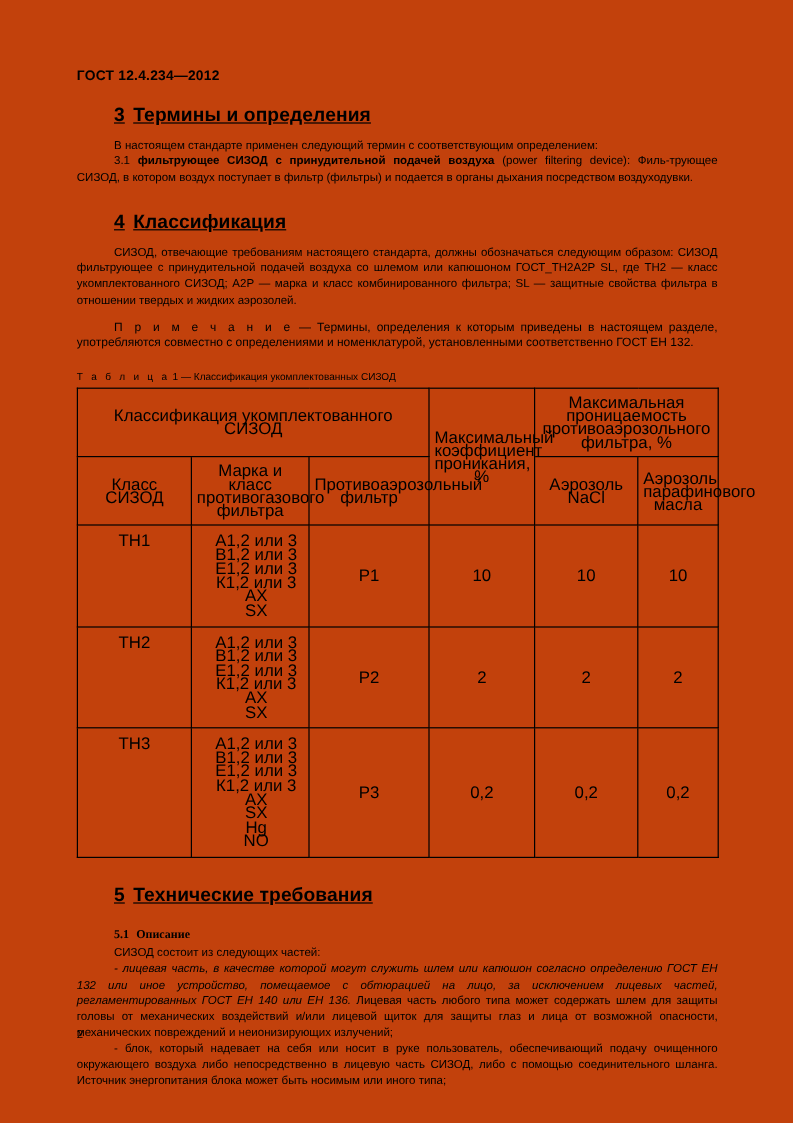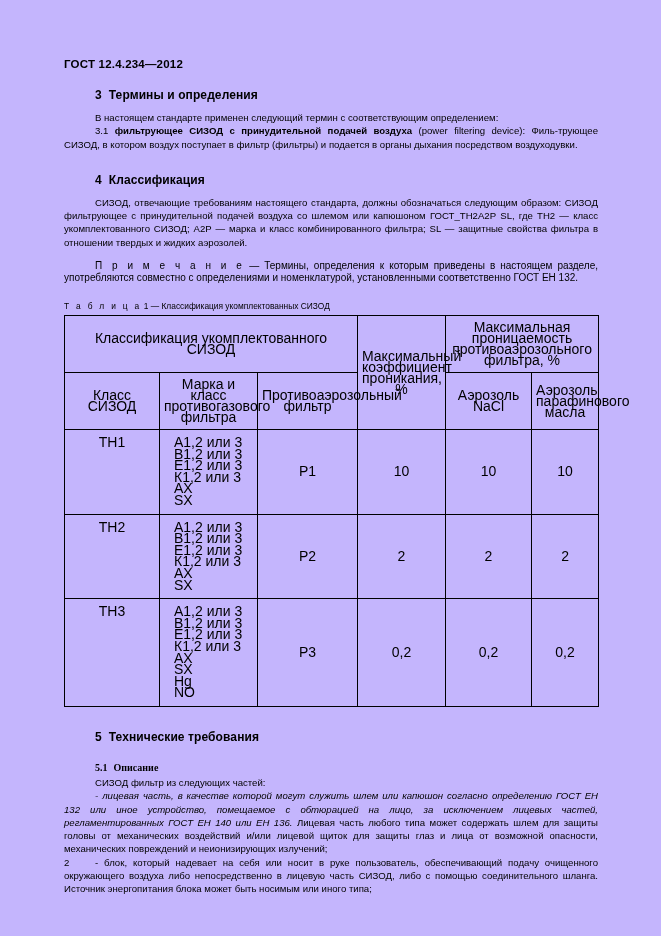--- a/index.html
+++ b/index.html
@@ -9,21 +9,21 @@
   }
   body {
     font-family: "Liberation Sans", sans-serif;
     color: #000000;
   }
   .page {
     position: relative;
     width: 661px;
     height: 936px;
     margin: 0 auto;
-    background: #c4b5fd;
+    background: #c2410c;
     overflow: hidden;
   }
   .content {
     position: absolute;
     left: 64px;
     top: 0;
     width: 534px;
     height: 936px;
   }
 
@@ -39,25 +39,26 @@
 
   
   .flow {
     position: absolute;
     top: 88px;
     left: 0;
     width: 534px;
   }
 
   h2.sec {
-    font-size: 12px;
+    font-size: 16px;
     font-weight: bold;
     margin: 0 0 9px 0;
     padding-left: 31px;
     letter-spacing: 0.1px;
+    text-decoration: underline;
   }
   h2.sec .num { margin-right: 7px; }
 
   h3.subsec {
     font-size: 10px;
     font-weight: bold;
     margin: 0 0 3px 0;
     padding-left: 31px;
   }
   h3.subsec .num { margin-right: 6px; }
@@ -105,21 +106,21 @@
     padding: 0;
     font-weight: normal;
     text-align: center;
     vertical-align: middle;
     line-height: 11px;
   }
   table.gost th { font-weight: normal; }
   table.gost .hd { padding: 6px 4px; }
   table.gost .bd { padding: 7px 4px; }
   table.gost .marks {
-    text-align: left;
+    text-align: center;
     padding: 7px 4px 7px 14px;
     vertical-align: top;
     line-height: 11.6px;
   }
   table.gost .cls {
     vertical-align: top;
     padding-top: 7px;
   }
   table.gost .val {
     vertical-align: middle;
@@ -252,21 +253,21 @@
       </table>
 
       <h2 class="sec" style="margin-top:23px;">
         <span class="num">5</span><span>Технические требования</span>
       </h2>
 
       <h3 class="subsec" style="margin-top:18px;font-family:Liberation Serif, serif;">
         <span class="num">5.1</span><span>Описание</span>
       </h3>
 
-      <p class="body">СИЗОД фильтр из следующих частей:</p>
+      <p class="body">СИЗОД состоит из следующих частей:</p>
 
       <p class="body">
         <span class="i">- лицевая часть, в качестве которой могут служить шлем или капюшон согласно определению ГОСТ ЕН 132 или иное устройство, помещаемое с обтюрацией на лицо, за исключением лицевых частей, регламентированных ГОСТ ЕН 140 или ЕН 136.</span>
         <span>Лицевая часть любого типа может содержать шлем для защиты головы от механических воздействий и/или лицевой щиток для защиты глаз и лица от возможной опасности, механических повреждений и неионизирующих излучений;</span>
       </p>
 
       <p class="body">- блок, который надевает на себя или носит в руке пользователь, обеспечивающий подачу очищенного окружающего воздуха либо непосредственно в лицевую часть СИЗОД, либо с помощью соединительного шланга. Источник энергопитания блока может быть носимым или иного типа;</p>
 
     </div>
 

